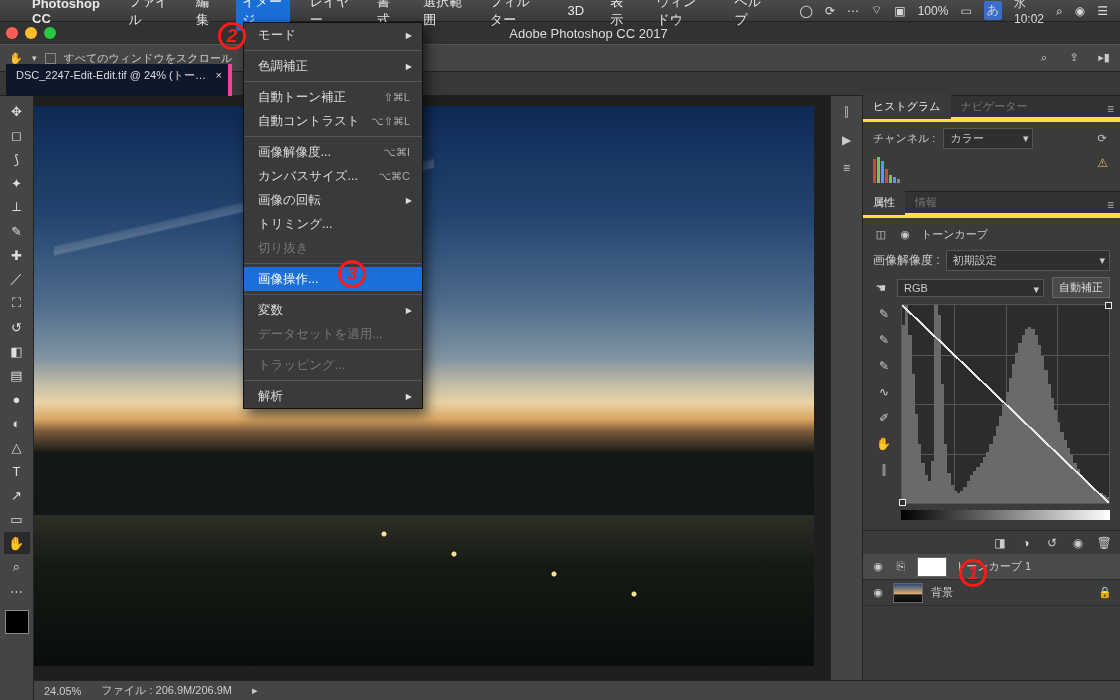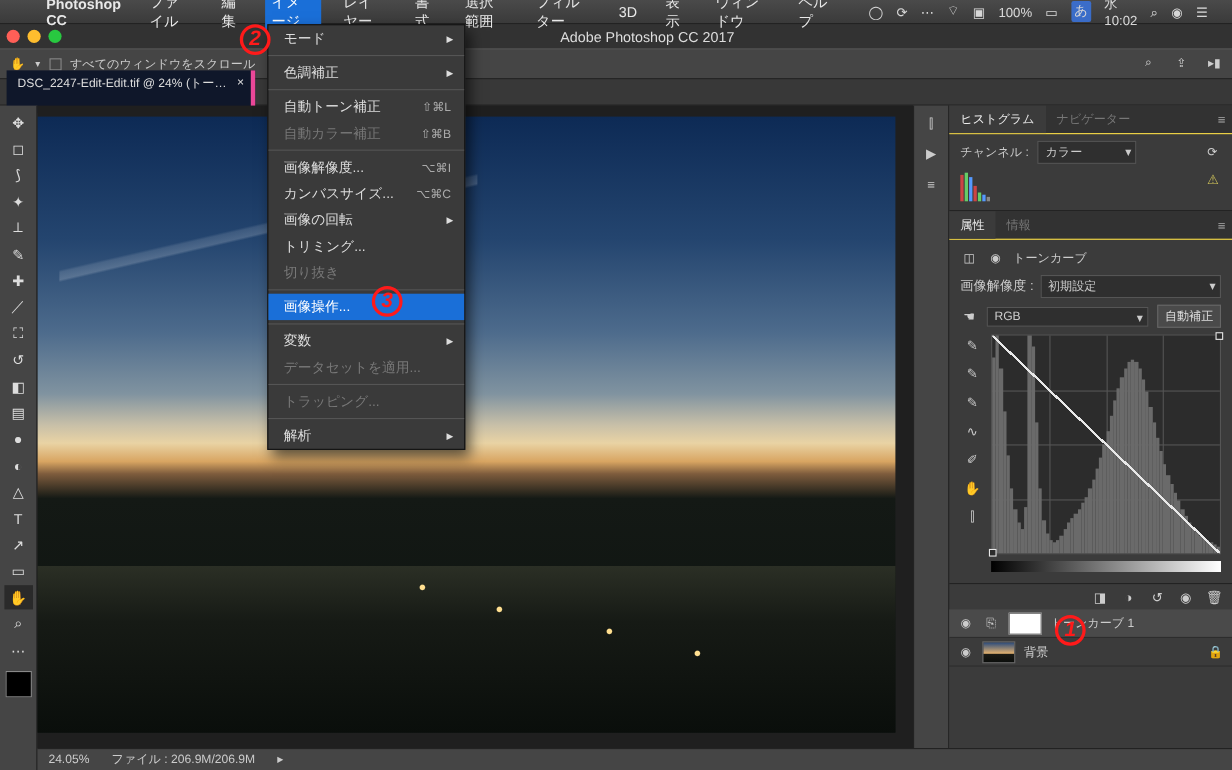--- a/index.html
+++ b/index.html
@@ -1,19 +1,19 @@
 <!DOCTYPE html>
 <html><head>
 <meta charset="utf-8">
 <style>
   * { margin:0; padding:0; box-sizing:border-box; font-family:"Hiragino Kaku Gothic Pro","Helvetica Neue",Arial,sans-serif; user-select:none; }
   html,body { width:1120px; height:700px; background:#2e2e2e; color:#ccc; overflow:hidden; font-size:12px; }
 
   
-  .mac-bar { height:22px; background:linear-gradient(#4a4a4a,#3a3a3a); display:flex; align-items:center; padding:0 22px; color:#e8e8e8; font-size:13px; gap:14px; border-bottom:1px solid #222; }
+  .mac-bar { height:22px; background:linear-gradient(#4a4a4a,#3a3a3a); display:flex; align-items:center; padding:0 12px; color:#e8e8e8; font-size:13px; gap:14px; border-bottom:1px solid #222; }
   .mac-bar .apple { font-size:15px; }
   .mac-bar .spacer { flex:1; }
   .mac-bar .menu-item { padding:2px 6px; border-radius:3px; }
   .mac-bar .menu-item.active { background:#1a6fd8; color:#fff; }
   .mac-right { display:flex; align-items:center; gap:12px; font-size:12px; }
   .mac-right span { opacity:.9; }
 
   
   .win-row { height:22px; background:#323232; display:flex; align-items:center; padding:0 6px; gap:7px; }
   .tl { width:12px; height:12px; border-radius:50%; }
@@ -67,21 +67,21 @@
   .dd-row.hi { background:#1a6fd8; color:#fff; }
   .dd-row .sc { position:absolute; right:12px; color:#aaa; font-size:11px; }
   .dd-row .sub { position:absolute; right:10px; }
   .dd-sep { height:1px; background:#555; margin:3px 0; }
 
   
   .rail { width:32px; background:#454545; border-left:1px solid #222; display:flex; flex-direction:column; align-items:center; gap:12px; padding-top:8px; }
 
   
   .panels { width:258px; background:#3b3b3b; border-left:1px solid #222; display:flex; flex-direction:column; }
-  .panel-tabs { height:26px; background:#323232; display:flex; align-items:center; border-bottom:1px solid #fde047; position:relative; }
+  .panel-tabs { height:26px; background:#323232; display:flex; align-items:center; border-bottom:5px solid #fde047; position:relative; }
   .ptab { padding:5px 10px; font-size:11px; color:#bbb; }
   .ptab.act { background:#3b3b3b; color:#eee; }
   .ptab.dim { color:#777; }
   .panel-tabs .meatballs { position:absolute; right:6px; top:6px; color:#aaa; }
 
   .hist-body { padding:6px 10px 0 10px; }
   .ch-row { display:flex; align-items:center; gap:8px; font-size:11px; }
   .select { background:#2f2f2f; border:1px solid #555; padding:2px 16px 2px 6px; color:#ccc; font-size:11px; position:relative; }
   .select .caret { position:absolute; right:4px; top:3px; }
   .hist-mini { margin-top:6px; height:28px; display:flex; align-items:flex-end; gap:0; }
@@ -182,21 +182,21 @@
     <span class="x">×</span>
   </div>
 </div>
 
 <div class="dropdown" id="dd">
     <div class="dd-row">モード<span class="sub" style="font-size: 8px;">▶</span></div>
     <div class="dd-sep"></div>
     <div class="dd-row">色調補正<span class="sub" style="font-size: 8px;">▶</span></div>
     <div class="dd-sep"></div>
     <div class="dd-row">自動トーン補正<span class="sc">⇧⌘L</span></div>
-    <div class="dd-row disabled">自動カラー補正<span class="sc">⇧⌘B</span></div>
+    <div class="dd-row">自動コントラスト<span class="sc">⌥⇧⌘L</span></div>
     <div class="dd-sep"></div>
     <div class="dd-row">画像解像度...<span class="sc">⌥⌘I</span></div>
     <div class="dd-row">カンバスサイズ...<span class="sc">⌥⌘C</span></div>
     <div class="dd-row">画像の回転<span class="sub" style="font-size: 8px;">▶</span></div>
     <div class="dd-row">トリミング...</div>
     <div class="dd-row disabled">切り抜き</div>
     <div class="dd-sep"></div>
     <div class="dd-row hi">画像操作...</div>
     <div class="dd-sep"></div>
     <div class="dd-row">変数<span class="sub" style="font-size: 8px;">▶</span></div>

